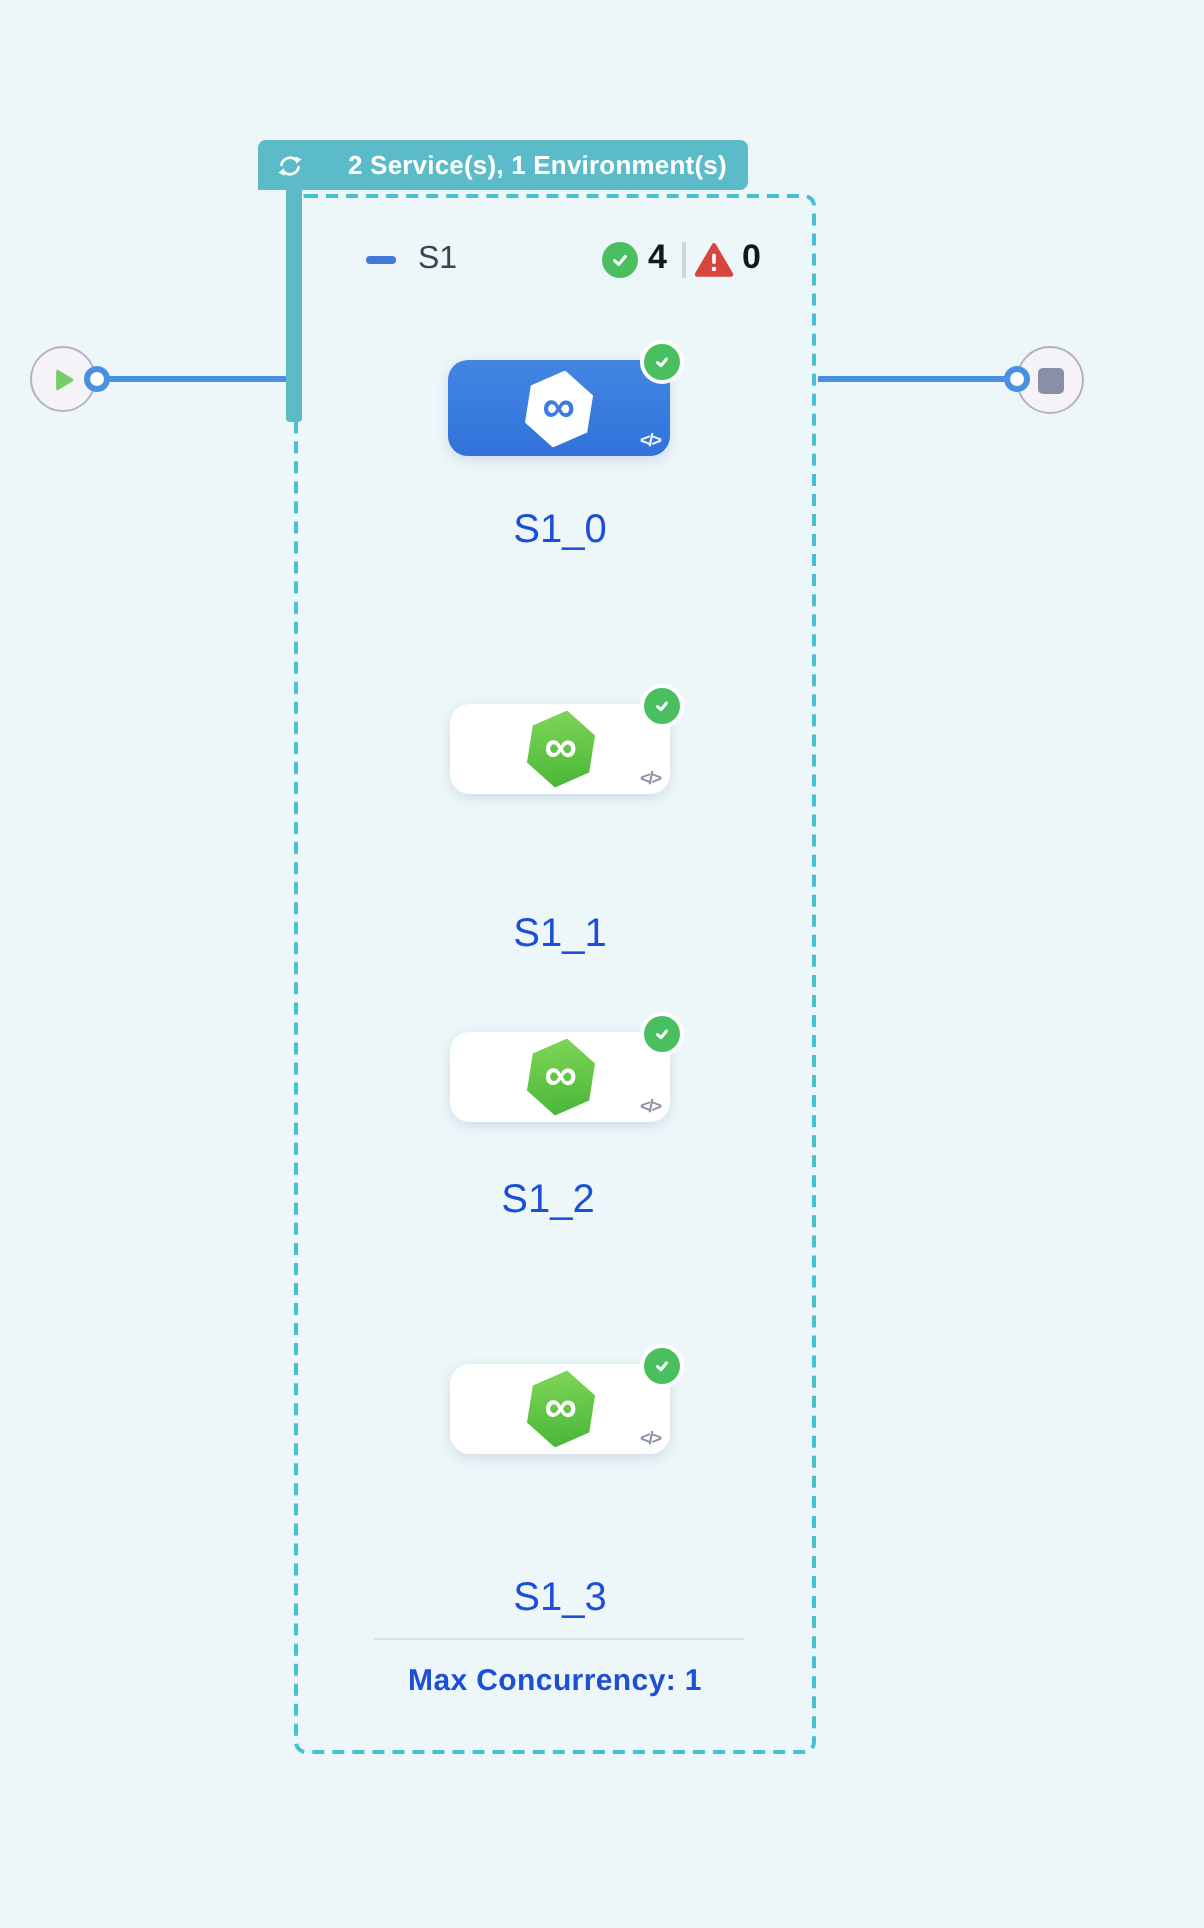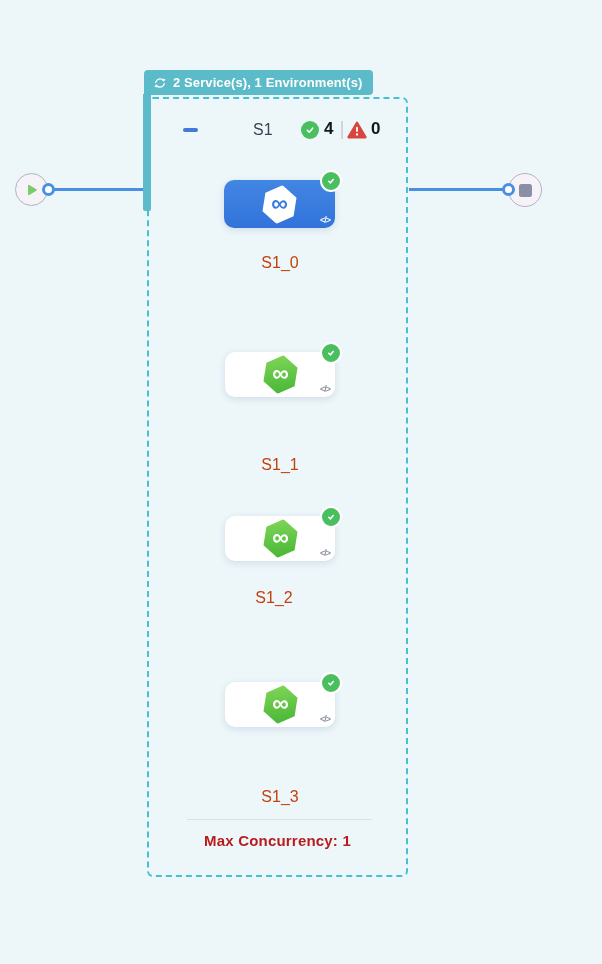--- a/index.html
+++ b/index.html
@@ -7,39 +7,39 @@
     position:relative;width:602px;height:964px;overflow:hidden;
     background:#edf7fa;
     font-family:"Liberation Sans",sans-serif;
   }
   
   .stage-outline{
     position:absolute;left:147px;top:97px;width:261px;height:780px;
     border:2px dashed #45c1d1;border-radius:6px;box-sizing:border-box;
   }
   .loop-badge{
-    position:absolute;left:144px;top:70px;height:25px;
+    position:absolute;left:129px;top:70px;height:25px;
     background:#5cbbc8;color:#fff;
-    display:inline-flex;align-items:center;gap:6px;
+    display:inline-flex;align-items:center;gap:22px;
     padding:0 11px 0 9px;border-radius:4px 4px 4px 0;
     font-size:13px;font-weight:bold;letter-spacing:.1px;
     cursor:pointer;z-index:4;
   }
   .accent-strip{
     position:absolute;left:143px;top:94px;width:8px;height:117px;
     background:#5cbbc8;border-radius:0 0 2px 2px;z-index:3;
   }
   
   .collapse-dash{
     position:absolute;left:183px;top:128px;width:15px;height:3.5px;
     background:#4379d8;border-radius:2px;cursor:pointer;
   }
   .stage-name{
     position:absolute;left:209px;top:121px;
-    font-size:16px;font-weight:500;color:#3d4250;cursor:pointer;margin-left:44px;
+    font-size:16px;font-weight:500;color:#3d4250;cursor:pointer;
   }
   .check-circle{
     position:absolute;left:301px;top:121px;width:18px;height:18px;
     background:#4abf5f;border-radius:50%;
     display:flex;align-items:center;justify-content:center;
   }
   .success-count{position:absolute;left:324px;top:119px;font-size:17px;font-weight:600;color:#15151e;}
   .count-divider{position:absolute;left:341px;top:121px;width:2px;height:18px;background:#d0d5de;}
   .warn-icon{position:absolute;left:347px;top:121px;width:20px;height:18px;}
   .error-count{position:absolute;left:371px;top:119px;font-size:17px;font-weight:600;color:#15151e;}
@@ -69,27 +69,27 @@
     font-size:9px;font-weight:bold;letter-spacing:-1px;color:#8d93a2;
   }
   .node.selected .code-icon{color:rgba(255,255,255,.92);}
   .status-badge{
     position:absolute;top:-10px;right:-7px;width:18px;height:18px;
     background:#4abf5f;border:2px solid #fff;border-radius:50%;
     display:flex;align-items:center;justify-content:center;
   }
   .node-label{
     position:absolute;width:110px;text-align:center;
-    font-size:16px;font-weight:500;color:#c2410c;
+    font-size:20px;font-weight:500;color:#1d4ed8;
   }
   
   .footer-divider{position:absolute;left:187px;top:819px;width:185px;height:1px;background:#dcdfe5;}
   .max-concurrency{
     position:absolute;left:147px;top:832px;width:261px;text-align:center;
-    font-size:15px;font-weight:bold;color:#b91c1c;letter-spacing:.2px;
+    font-size:15px;font-weight:bold;color:#1d4ed8;letter-spacing:.2px;
   }
   
   .flow-circle{
     position:absolute;border-radius:50%;
     background:#f5f3f8;border:1.5px solid #b6b0c3;box-sizing:border-box;
     display:flex;align-items:center;justify-content:center;cursor:pointer;
   }
   .start-circle{left:15px;top:173px;width:33px;height:33px;}
   .end-circle{left:508px;top:173px;width:34px;height:34px;}
   .stop-square{width:13px;height:13px;background:#8b8fa5;border-radius:2.5px;}

